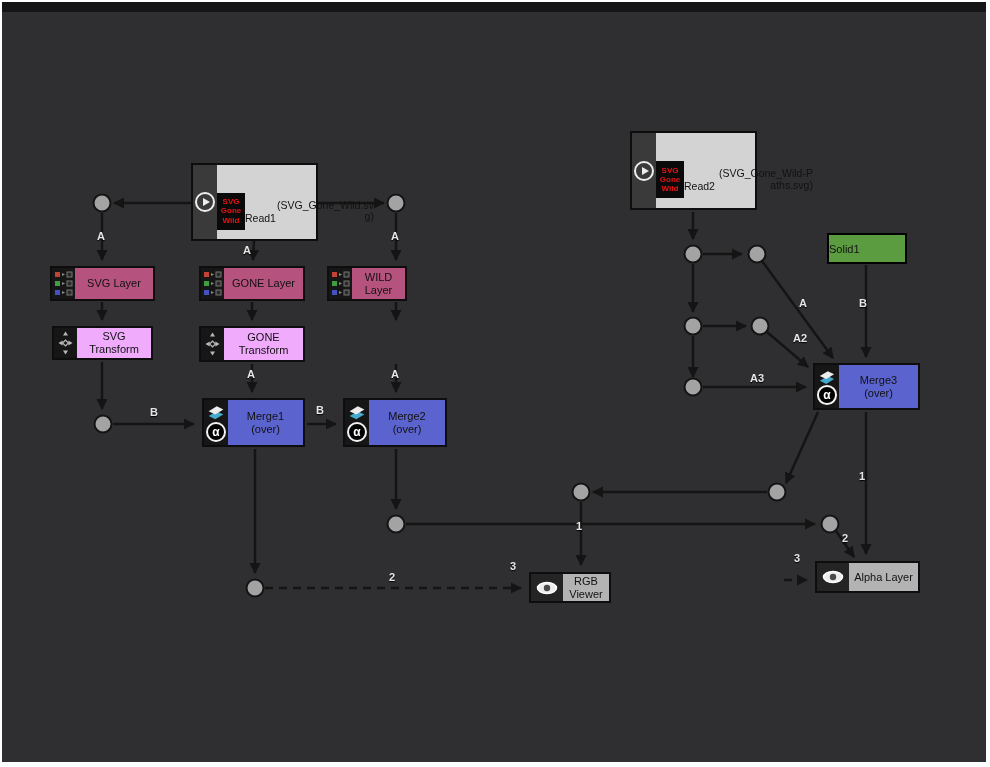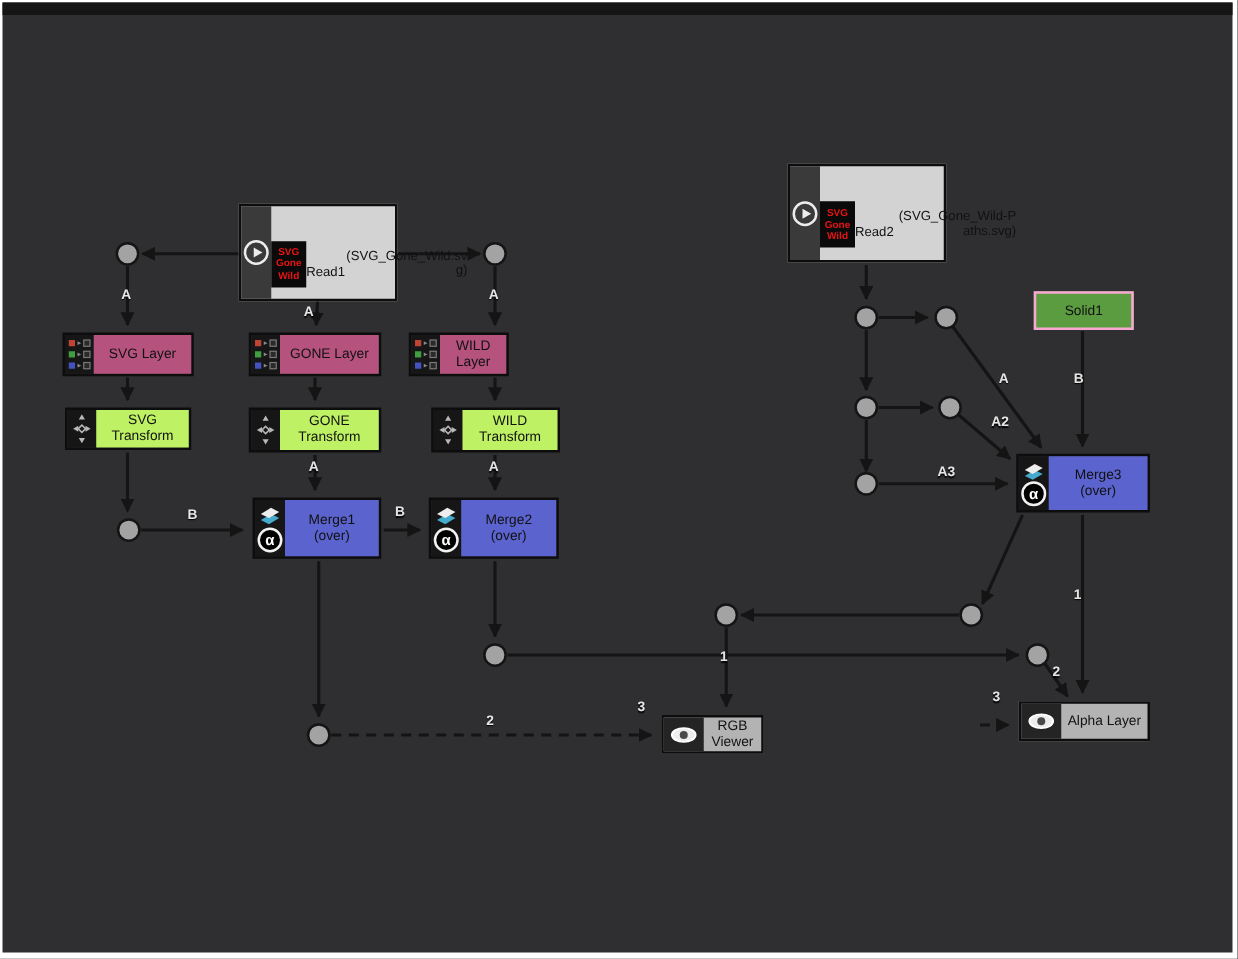--- a/index.html
+++ b/index.html
@@ -11,26 +11,26 @@
   .e{stroke:#141414;stroke-width:2.5;fill:none;}
   .dashed{stroke-dasharray:8 6;}
   .dot{fill:#a3a3a3;stroke:#141414;stroke-width:2;}
 
   .node{position:absolute;z-index:2;box-sizing:border-box;display:flex;
         border:2px solid #0d0d0d;font-size:11px;color:#111;}
   .icon-box{flex:0 0 23px;background:#161616;display:flex;align-items:center;justify-content:center;}
   .body{flex:1;display:flex;flex-direction:column;align-items:center;justify-content:center;
         text-align:center;line-height:1.15;}
   .layer  .body{background:#b5537e;}
-  .transform .body{background:#bef264;}
+  .transform .body{background:#f0abfc;}
   .merge  .body{background:#5b63ce;}
   .merge .icon-box{flex:0 0 24px;flex-direction:column;justify-content:space-between;padding:3px 0;}
   .alpha-badge{width:16px;height:16px;border:2px solid #f2f2f2;border-radius:50%;background:#000;
         color:#fff;font-size:12px;font-weight:bold;display:flex;align-items:center;justify-content:center;line-height:1;}
-  .solid{background:#5c9c40;align-items:center;justify-content:center;border:2px solid #f9a8d4;}
+  .solid{background:#5c9c40;align-items:center;border:2px solid #000000;}
 
   .read{background:#d3d3d3;}
   .read-strip{flex:0 0 24px;background:#3a3a3a;display:flex;align-items:center;justify-content:center;}
   .play-circle{width:16px;height:16px;border:2px solid #ededed;border-radius:50%;
         display:flex;align-items:center;justify-content:center;}
   .play-tri{width:0;height:0;border-left:7px solid #ededed;border-top:4.5px solid transparent;
         border-bottom:4.5px solid transparent;margin-left:2px;}
   .read-body{flex:1;display:flex;align-items:center;padding-top:18px;}
   .thumb{width:28px;height:37px;background:#0a0a0a;display:flex;flex-direction:column;
         align-items:center;justify-content:center;}
@@ -221,34 +221,20 @@
         <polygon points="3,17 8,14 8,20" fill="#b8b8b8"></polygon>
           <polygon points="20,17 15,14 15,20" fill="#b8b8b8"></polygon>
         <rect x="9" y="14.5" width="5" height="5" transform="rotate(45 11.5 17)" fill="none" stroke="#b8b8b8" stroke-width="1.5"></rect>
       </svg>
     </div>
     <div class="body">
         <span>GONE Transform</span>
       </div>
   </div>
 
-  <div class="node transform" style="left:345px;top:326px;width:103px;height:36px">
-    <div class="icon-box">
-      <svg width="21" height="28" viewBox="0 0 23 34">
-        <polygon points="11.5,3 8.5,8 14.5,8" fill="#b8b8b8"></polygon>
-          <polygon points="11.5,31 8.5,26 14.5,26" fill="#b8b8b8"></polygon>
-        <polygon points="3,17 8,14 8,20" fill="#b8b8b8"></polygon>
-          <polygon points="20,17 15,14 15,20" fill="#b8b8b8"></polygon>
-        <rect x="9" y="14.5" width="5" height="5" transform="rotate(45 11.5 17)" fill="none" stroke="#b8b8b8" stroke-width="1.5"></rect>
-      </svg>
-    </div>
-    <div class="body">
-        <span>WILD Transform</span>
-      </div>
-  </div>
 
   <div class="node merge" style="left:202px;top:398px;width:103px;height:49px">
     <div class="icon-box">
       <svg width="20" height="18" viewBox="0 0 24 22">
         <path d="M3,16 L13,10 L21,14 L11,20 Z" fill="#45aacc"></path>
         <path d="M3,10 L13,4 L21,8 L11,14 Z" fill="#ededed"></path>
       </svg>
       <span class="alpha-badge">α</span>
     </div>
     <div class="body">

